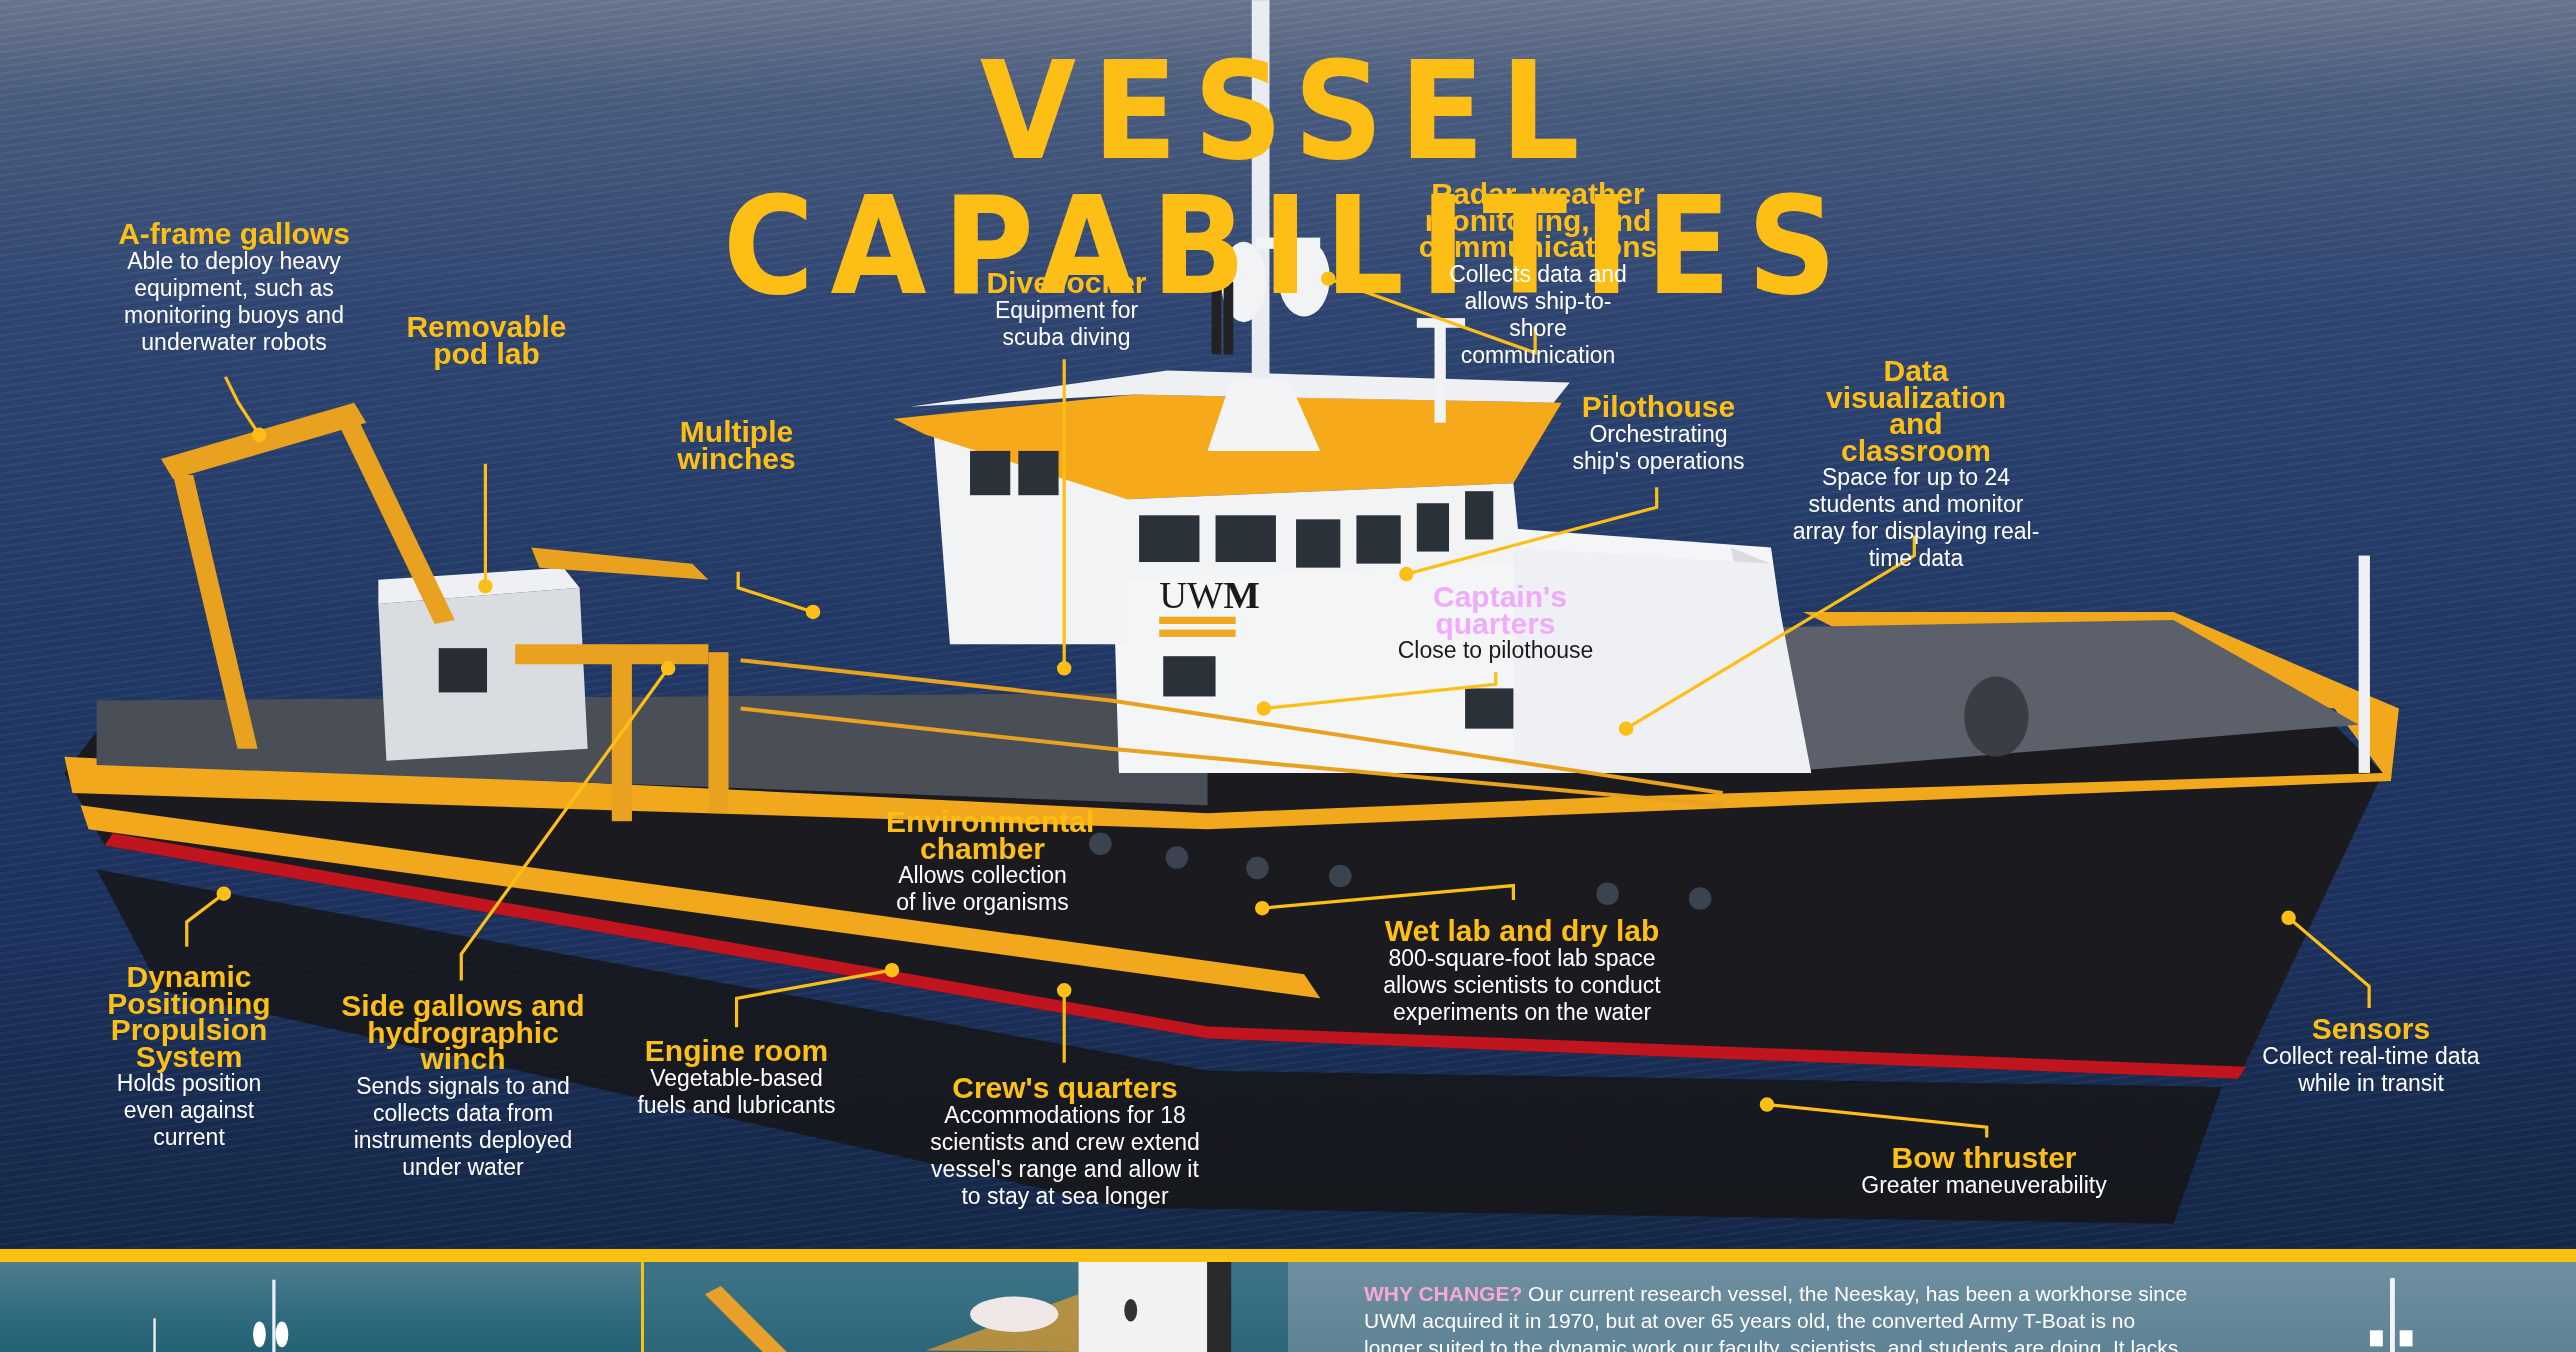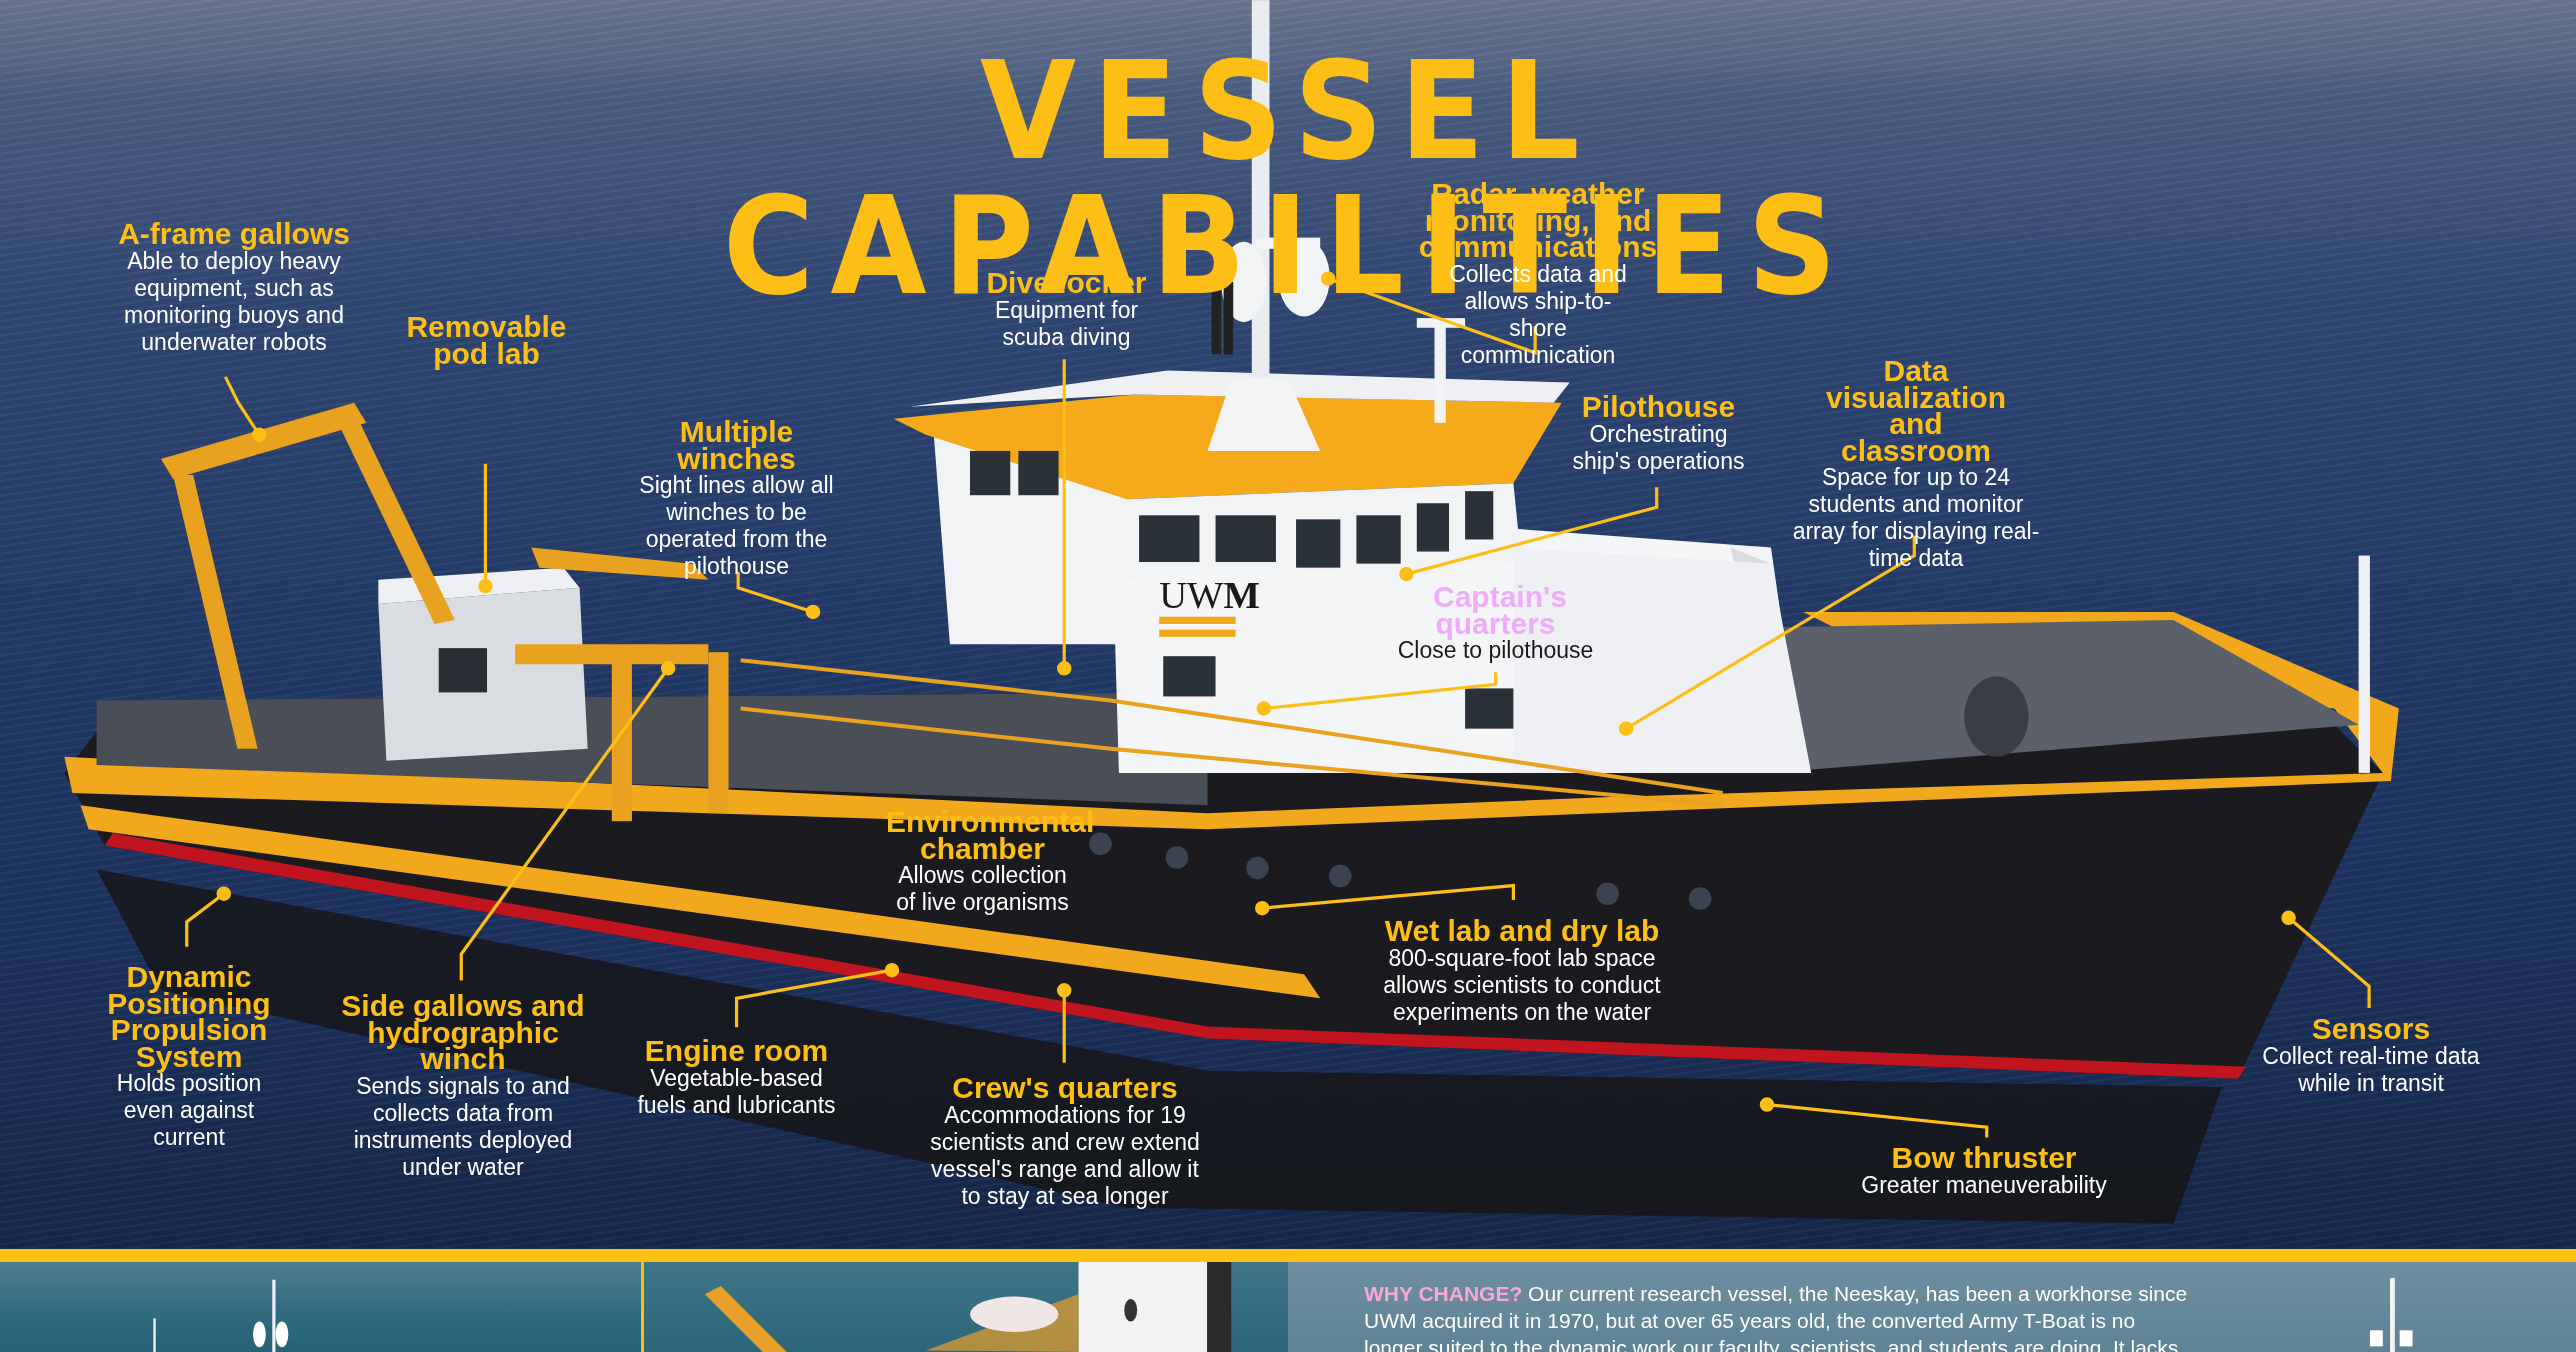--- a/index.html
+++ b/index.html
@@ -159,21 +159,20 @@
 
 <div class="callout" style="left:105px; top:221px; width:258px;">
   <div class="h">A-frame gallows</div>
   <div>Able to deploy heavy equipment, such as monitoring buoys and underwater robots</div>
 </div>
 <div class="callout" style="left:386px; top:314px; width:201px;">
   <div class="h">Removable pod lab</div>
 </div>
 <div class="callout" style="left:628px; top:419px; width:217px;">
   <div class="h">Multiple winches</div>
-  <div>Sight lines allow all winches to be operated from the pilothouse</div>
 </div>
 <div class="callout" style="left:966px; top:270px; width:201px;">
   <div class="h">Dive locker</div>
   <div>Equipment for scuba diving</div>
 </div>
 <div class="callout" style="left:1369px; top:181px; width:338px;">
   <div class="h">Radar, weather monitoring, and communications</div>
   <div style="padding:0 72px;">Collects data and allows ship-to-shore communication</div>
 </div>
 <div class="callout" style="left:1558px; top:394px; width:201px;">
@@ -203,21 +202,21 @@
 <div class="callout" style="left:338px; top:993px; width:250px;">
   <div class="h">Side gallows and hydrographic winch</div>
   <div style="padding:0 8px;">Sends signals to and collects data from instruments deployed under water</div>
 </div>
 <div class="callout" style="left:620px; top:1038px; width:233px;">
   <div class="h">Engine room</div>
   <div style="padding:0 16px;">Vegetable-based fuels and lubricants</div>
 </div>
 <div class="callout" style="left:910px; top:1075px; width:310px;">
   <div class="h">Crew's quarters</div>
-  <div style="padding:0 9.7px;">Accommodations for 19 scientists and crew extend vessel's range and allow it to stay at sea longer</div>
+  <div style="padding:0 9.7px;">Accommodations for 18 scientists and crew extend vessel's range and allow it to stay at sea longer</div>
 </div>
 <div class="callout" style="left:2250px; top:1016px; width:242px;">
   <div class="h">Sensors</div>
   <div style="padding:0 12px;">Collect real-time data while in transit</div>
 </div>
 <div class="callout" style="left:1843px; top:1145px; width:282px;">
   <div class="h">Bow thruster</div>
   <div>Greater maneuverability</div>
 </div>
 

